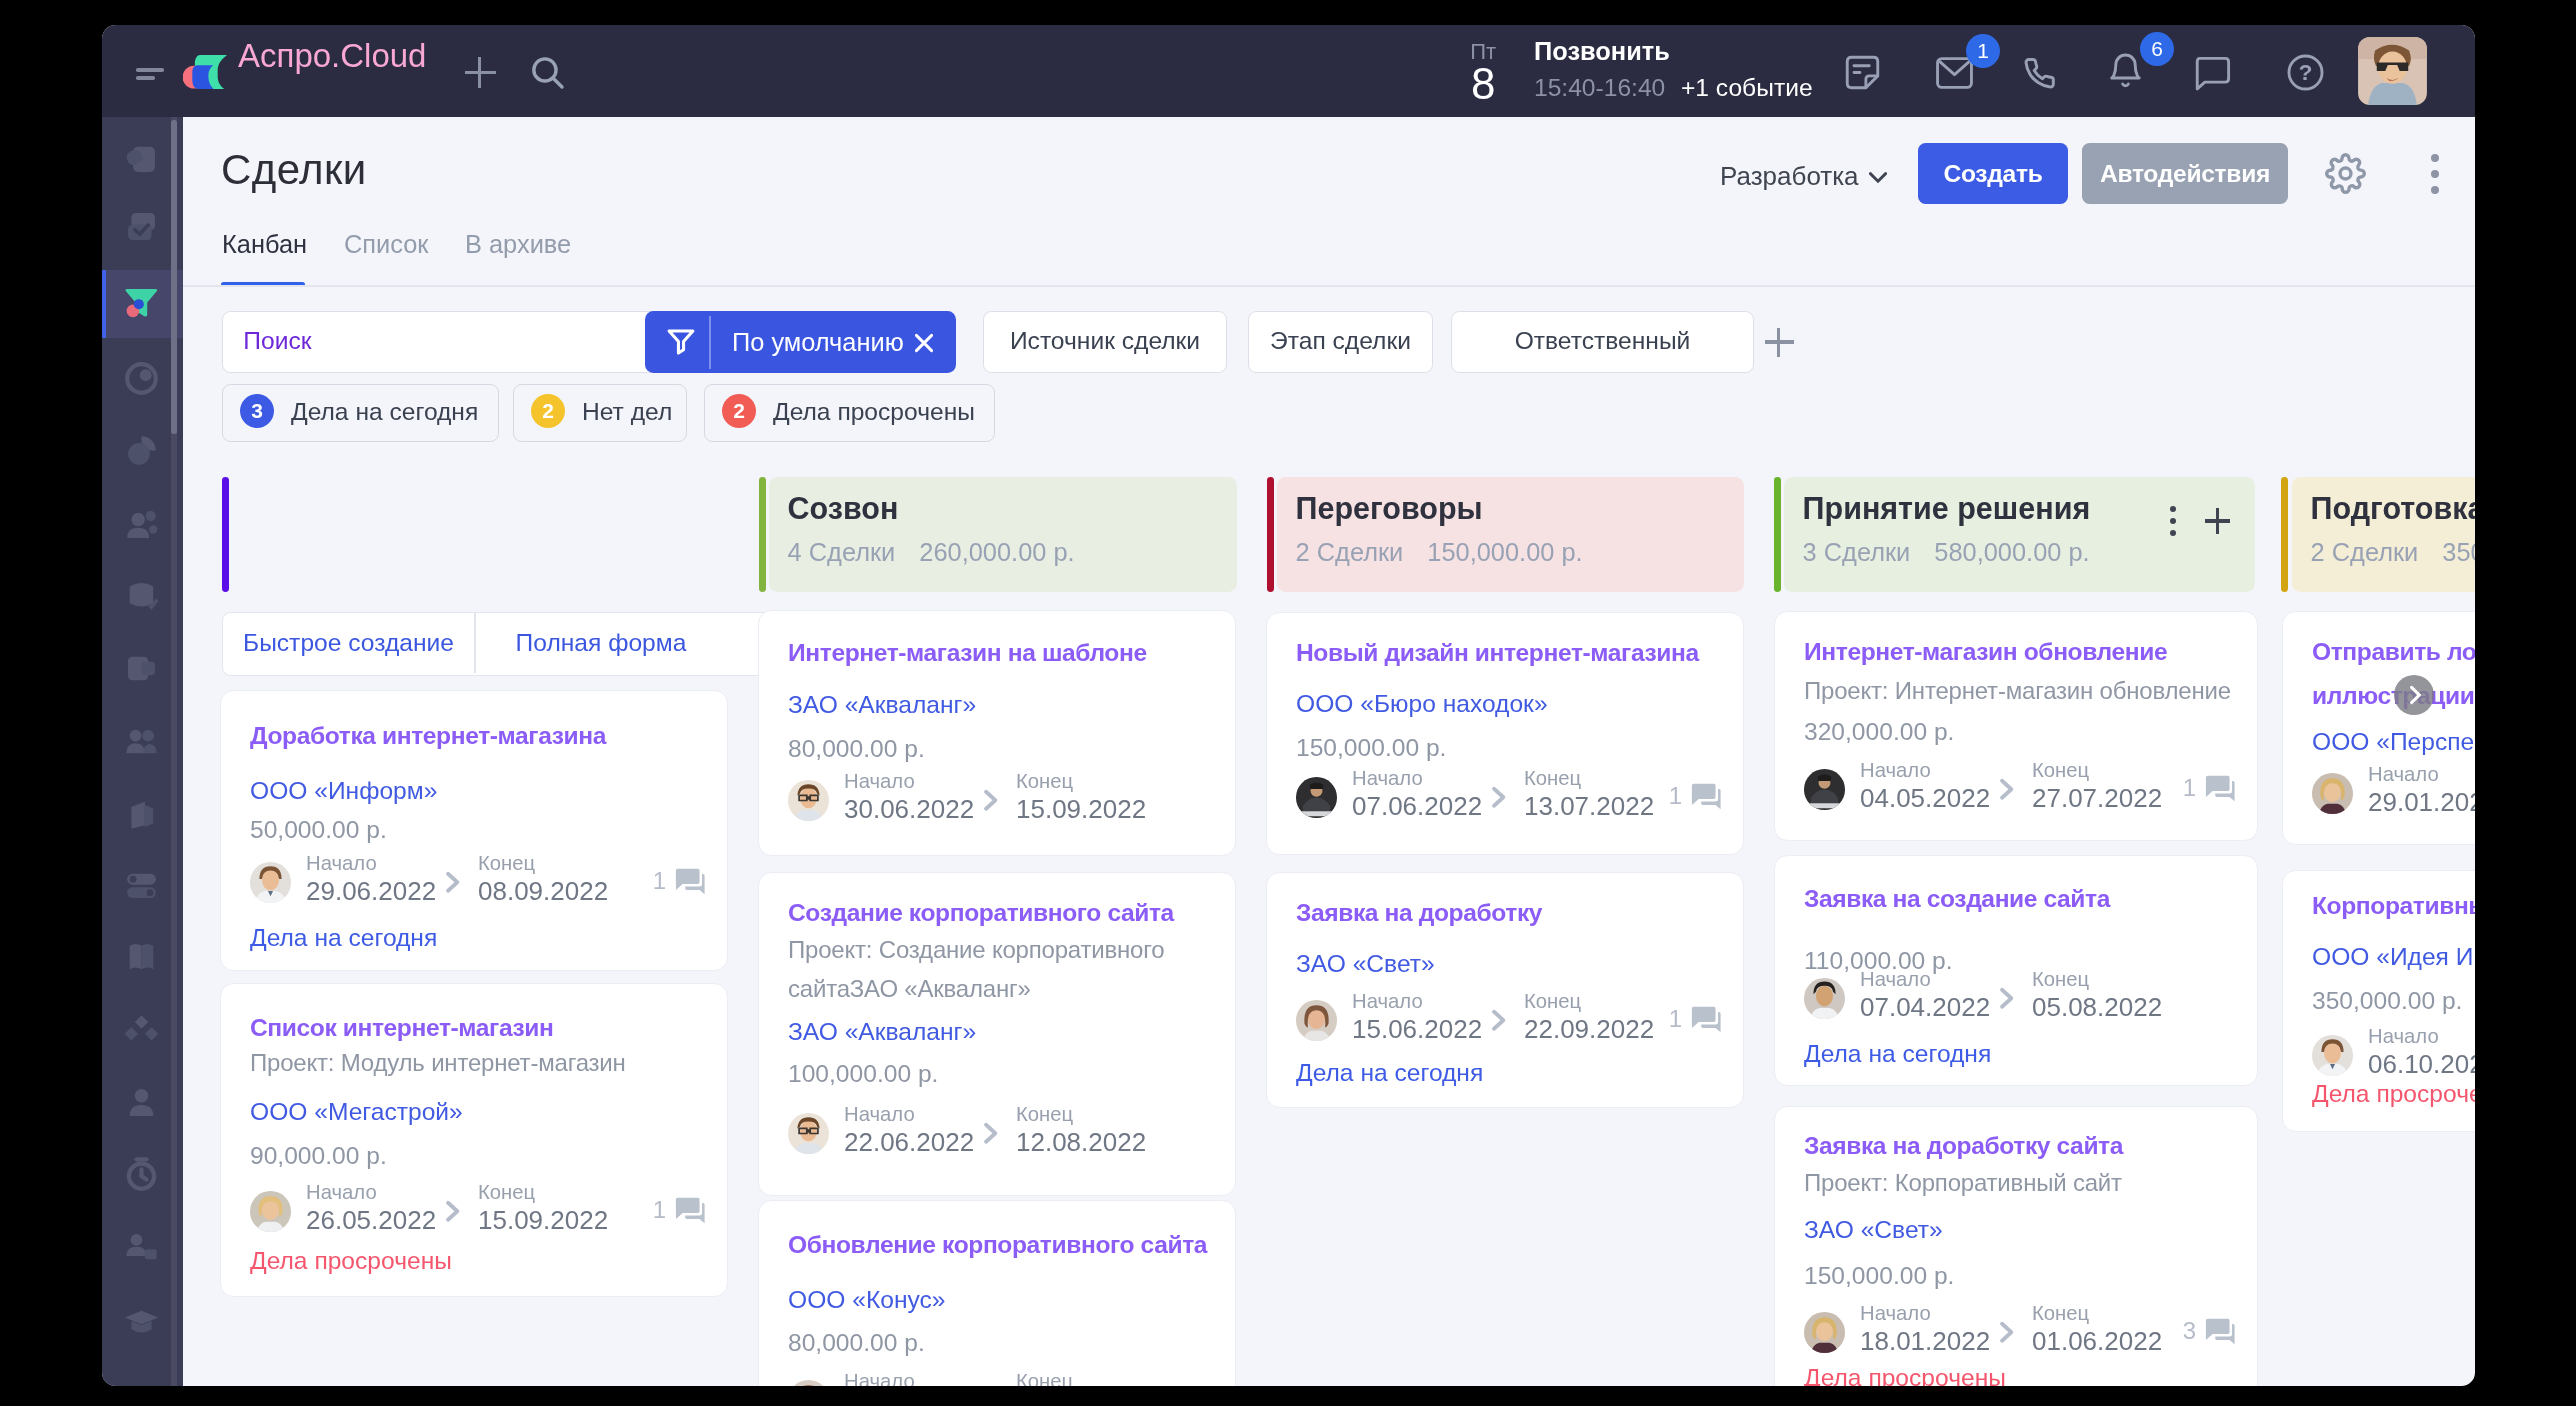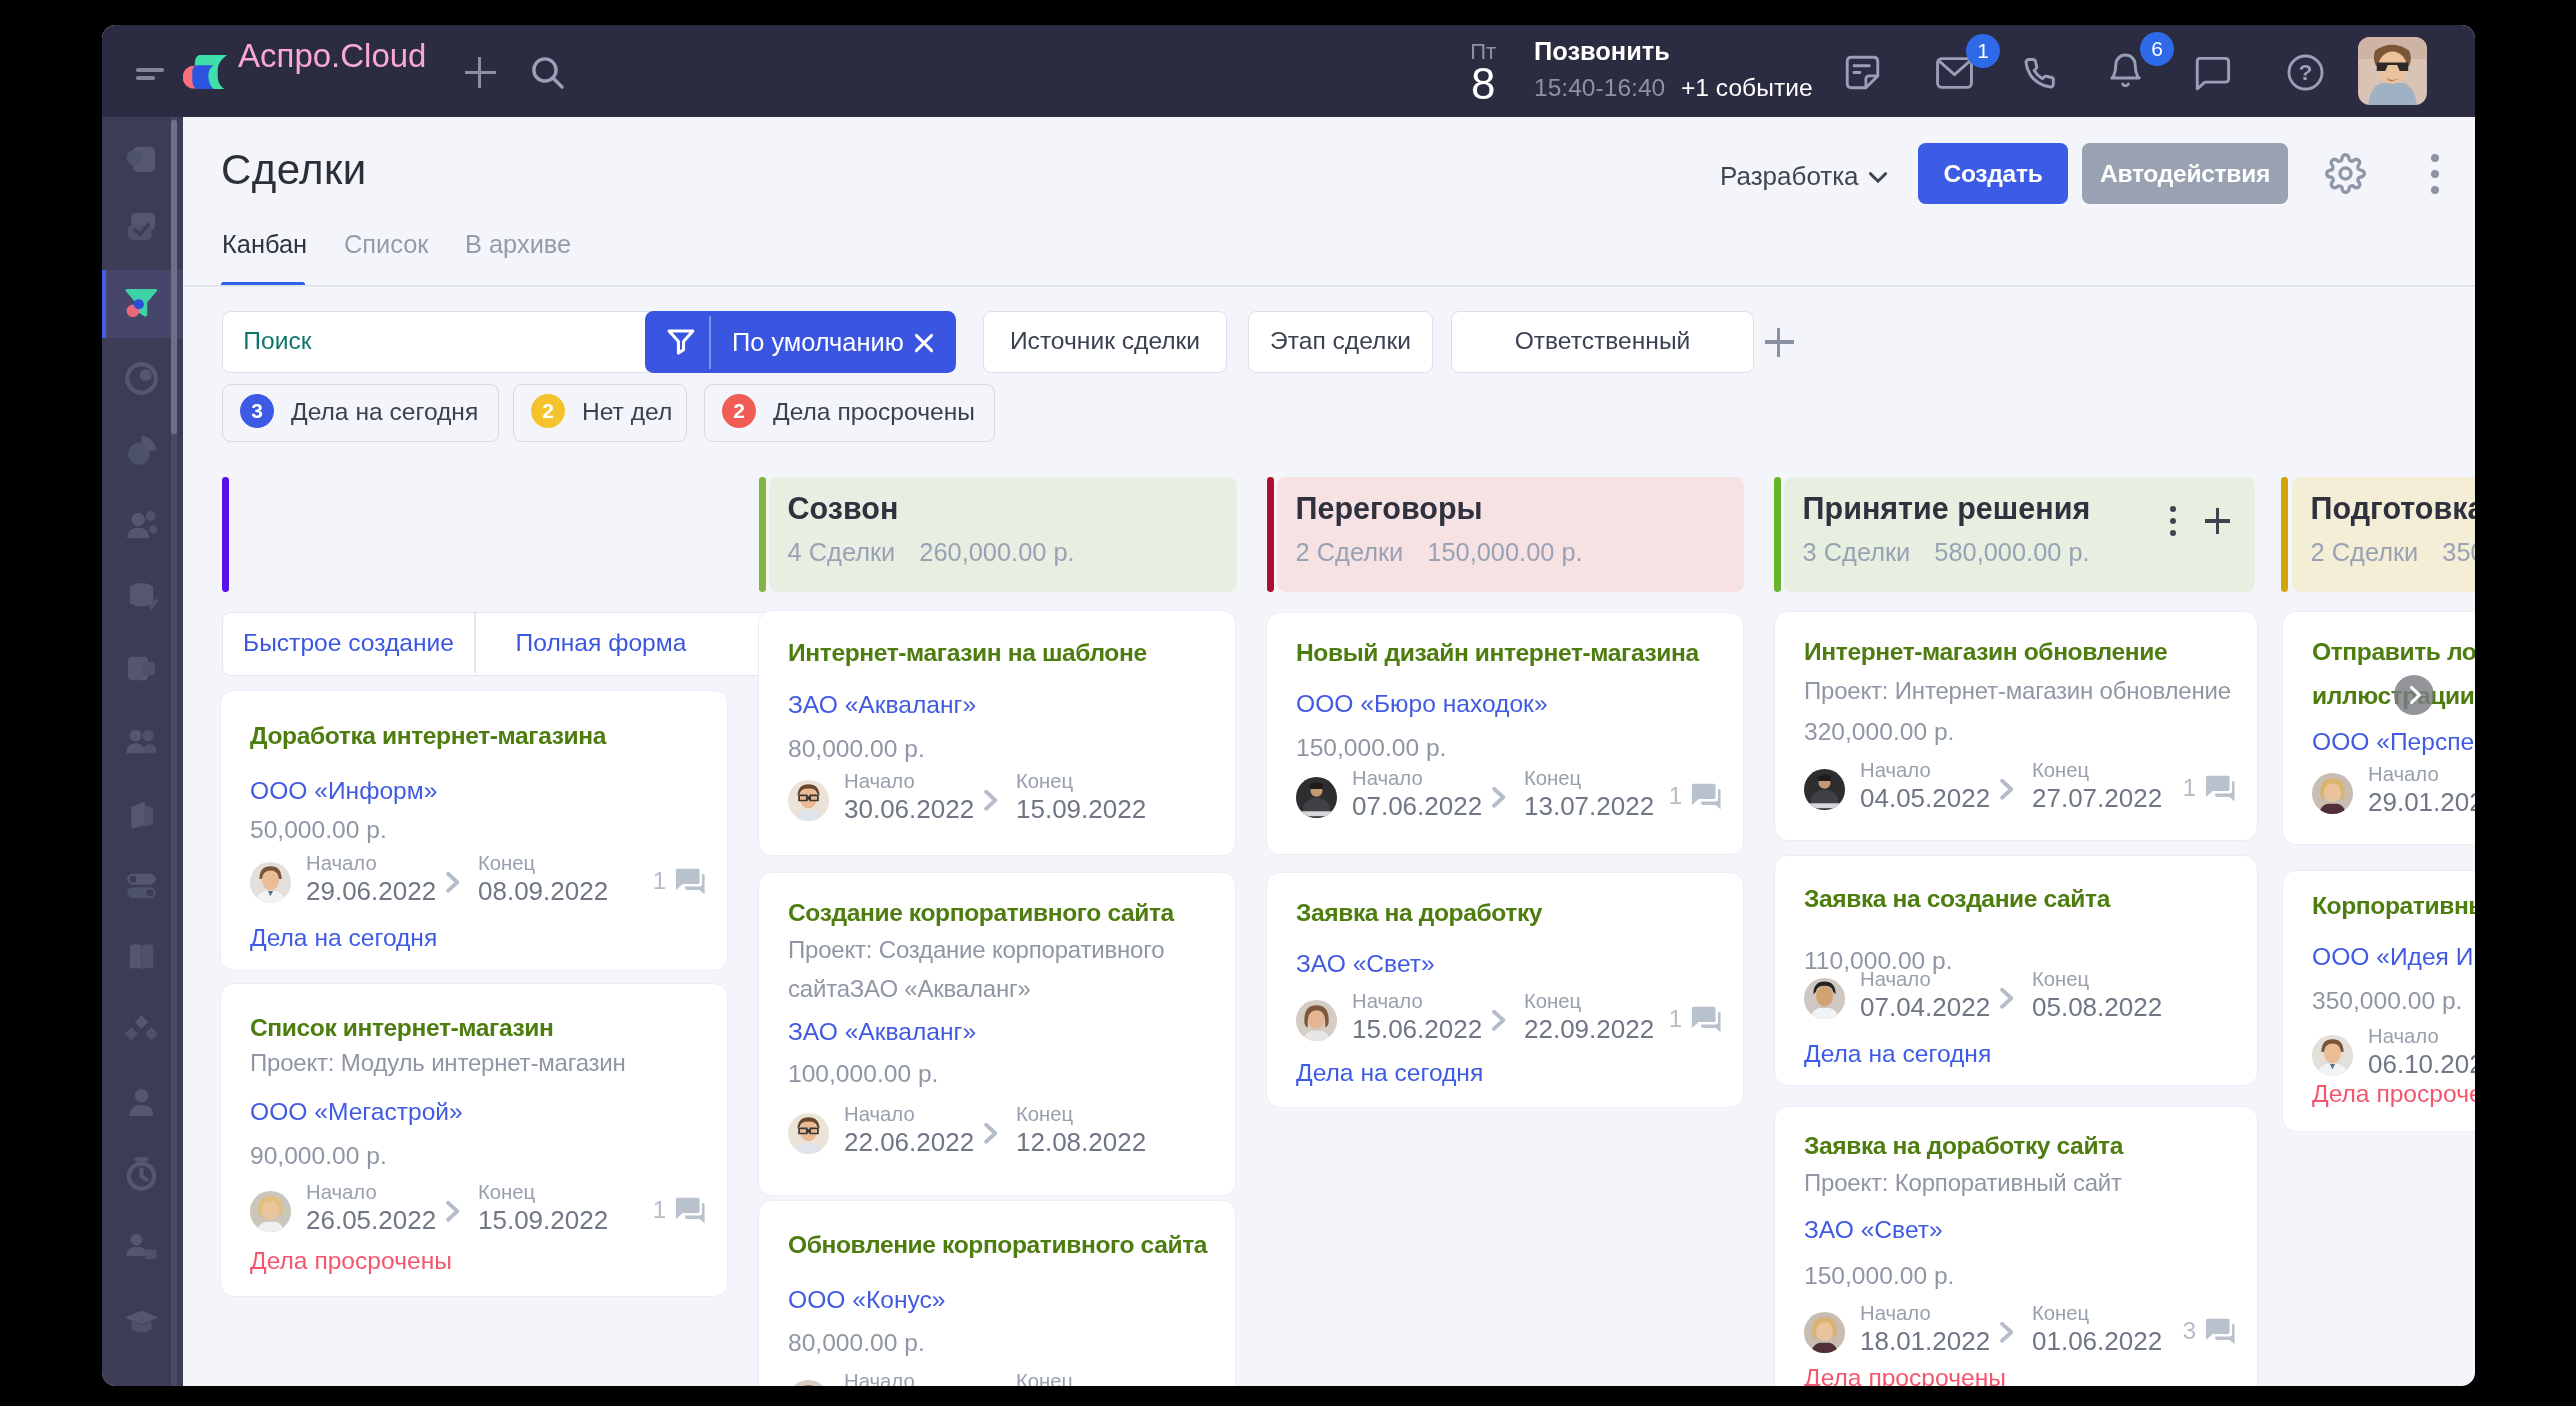--- a/index.html
+++ b/index.html
@@ -28,21 +28,21 @@
 .chip{position:absolute;top:359px;height:58px;border:1.7px solid #d5d8e2;border-radius:8.5px;font-size:24.6px;color:#3a4150;line-height:54px;white-space:nowrap}
 .nb{display:inline-block;width:34px;height:34px;border-radius:17px;color:#fff;font-size:21px;font-weight:700;text-align:center;line-height:34px;vertical-align:middle;margin:-5.1px 17px 0 0}
 
 .cbar{position:absolute;top:452px;width:6.8px;height:115px;border-radius:3.4px}
 .chead{position:absolute;top:452px;height:115px;border-radius:8.5px}
 .cht{position:absolute;left:18.6px;top:13.6px;font-size:30.5px;font-weight:600;color:#2f323e;white-space:nowrap}
 .chs{position:absolute;left:18.6px;top:61px;font-size:25.4px;color:#98a2b4;white-space:nowrap}
 .chs b{font-weight:400;margin-left:24px}
 
 .card{position:absolute;background:#fff;border:1.7px solid #ebedf4;border-radius:13.6px}
-.t{position:absolute;left:29px;font-size:24.6px;font-weight:600;color:#4d7c0f;line-height:29px;letter-spacing:-0.4px;white-space:nowrap}
+.t{position:absolute;left:29px;font-size:24.6px;font-weight:600;color:#8b5cf6;line-height:29px;letter-spacing:-0.4px;white-space:nowrap}
 .pj{position:absolute;left:29px;font-size:24px;color:#8f96a4;line-height:29px;letter-spacing:-0.2px;white-space:nowrap}
 .lk{position:absolute;left:29px;font-size:24.6px;color:#415ae2;line-height:29px;white-space:nowrap}
 .mn{position:absolute;left:29px;font-size:24.6px;color:#8f96a4;line-height:29px;white-space:nowrap}
 .todo{position:absolute;left:29px;font-size:24.6px;color:#3d5be4;line-height:29px;white-space:nowrap}
 .over{position:absolute;left:29px;font-size:24.6px;color:#f4566d;line-height:29px;white-space:nowrap}
 .dr{position:absolute;left:0;width:100%;height:41px}
 .av{position:absolute;left:29px;top:0;width:41px;height:41px;border-radius:20.3px;overflow:hidden}
 .dlb{position:absolute;font-size:20.3px;color:#98a0ad;top:-10.2px;line-height:22px;white-space:nowrap}
 .ddt{position:absolute;font-size:26px;color:#6f7684;top:14.4px;line-height:29px;white-space:nowrap}
 .chv{position:absolute;left:216px;top:5.1px;width:30.5px;height:30.5px}
@@ -236,21 +236,21 @@
   <div class="btn" style="left:1816px;width:150px;background:#3d5ce5">Создать</div>
   <div class="btn" style="left:1980px;width:206px;background:#98a2b2">Автодействия</div>
   <svg class="ab" style="left:2223px;top:128px" width="41" height="41" viewBox="0 0 24 24" fill="none" stroke="#8e98a8" stroke-width="2" stroke-linejoin="round">
       <circle cx="12" cy="12" r="3.2"></circle>
       <path d="M19.4 15a1.65 1.65 0 0 0 .33 1.82l.06.06a2 2 0 0 1 0 2.83 2 2 0 0 1-2.83 0l-.06-.06a1.65 1.65 0 0 0-1.82-.33 1.65 1.65 0 0 0-1 1.51V21a2 2 0 0 1-2 2 2 2 0 0 1-2-2v-.09A1.65 1.65 0 0 0 9 19.4a1.65 1.65 0 0 0-1.82.33l-.06.06a2 2 0 0 1-2.83 0 2 2 0 0 1 0-2.83l.06-.06a1.65 1.65 0 0 0 .33-1.82 1.65 1.65 0 0 0-1.51-1H3a2 2 0 0 1-2-2 2 2 0 0 1 2-2h.09A1.65 1.65 0 0 0 4.6 9a1.65 1.65 0 0 0-.33-1.82l-.06-.06a2 2 0 0 1 0-2.83 2 2 0 0 1 2.83 0l.06.06a1.65 1.65 0 0 0 1.82.33H9a1.65 1.65 0 0 0 1-1.51V3a2 2 0 0 1 2-2 2 2 0 0 1 2 2v.09a1.65 1.65 0 0 0 1 1.51 1.65 1.65 0 0 0 1.82-.33l.06-.06a2 2 0 0 1 2.83 0 2 2 0 0 1 0 2.83l-.06.06a1.65 1.65 0 0 0-.33 1.82V9a1.65 1.65 0 0 0 1.51 1H21a2 2 0 0 1 2 2 2 2 0 0 1-2 2h-.09a1.65 1.65 0 0 0-1.51 1z"></path>
     </svg>
   <div class="ab" style="left:2329px;top:129px;width:7.6px;height:7.6px;border-radius:4.2px;background:#8c94a6"></div>
   <div class="ab" style="left:2329px;top:145px;width:7.6px;height:7.6px;border-radius:4.2px;background:#8c94a6"></div>
   <div class="ab" style="left:2329px;top:161px;width:7.6px;height:7.6px;border-radius:4.2px;background:#8c94a6"></div>
 
-  <div class="inp" style="left:120px;width:483px;color:#0f766e;padding-left:20.3px">Поиск</div>
+  <div class="inp" style="left:120px;width:483px;color:#6d28d9;padding-left:20.3px">Поиск</div>
   <div class="ab" style="left:543px;top:286px;width:311px;height:62px;background:#3a56e0;border-radius:8.5px">
     <svg class="ab" style="left:18.6px;top:13.6px" width="34" height="34" viewBox="0 0 40 40" fill="none" stroke="#fff" stroke-width="3.6" stroke-linejoin="round">
         <path d="M6 7 L34 7 L23 19.5 L23 29 L17 33 L17 19.5 Z"></path>
       </svg>
     <div class="ab" style="left:64px;top:4.2px;width:1.7px;height:53px;background:rgba(255,255,255,.35)"></div>
     <div class="ab" style="left:87px;top:0;font-size:25.4px;color:#fff;line-height:62px;font-weight:500">По умолчанию</div>
     <svg class="ab" style="left:268px;top:20.3px" width="22" height="22" viewBox="0 0 26 26" stroke="#fff" stroke-width="3.4" stroke-linecap="round">
         <path d="M4 4 L22 22 M22 4 L4 22"></path>
       </svg>
   </div>

